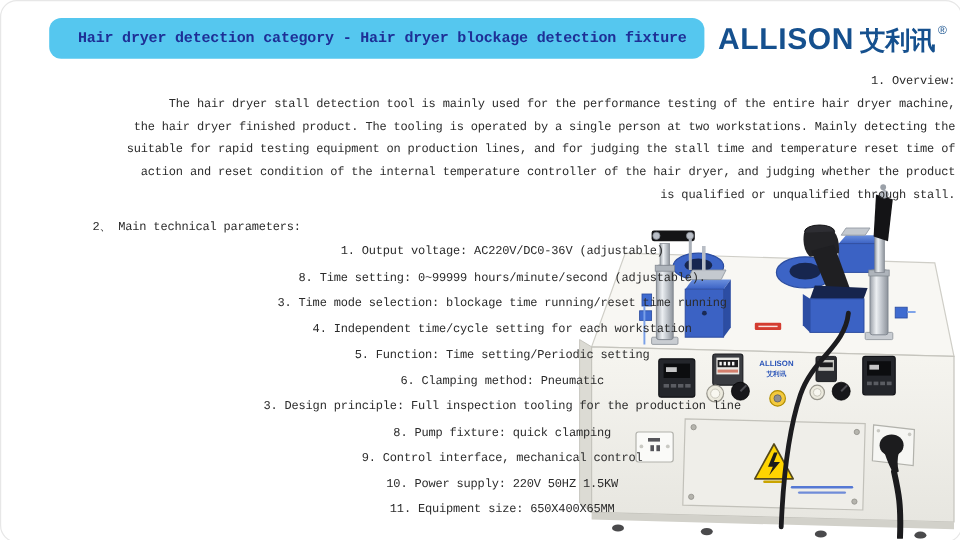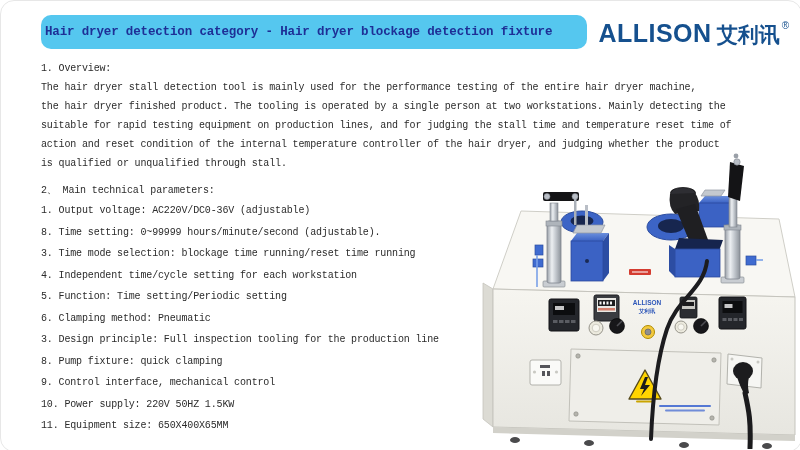--- a/index.html
+++ b/index.html
@@ -5,39 +5,39 @@
   html,body{margin:0;padding:0;background:#ffffff;}
   .page{
     position:relative;width:800px;height:450px;background:#ffffff;
     border:1px solid #e7e7e7;border-radius:14px;overflow:hidden;
     font-family:"Liberation Mono","DejaVu Sans Mono",monospace;
   }
   
   .title-banner{
     position:absolute;left:40px;top:14px;width:546px;height:34px;
     background:#55c7ef;border-radius:10px;
-    display:flex;align-items:center;padding-left:4px;box-sizing:border-box;
+    display:flex;align-items:center;padding-left:24px;box-sizing:border-box;
     color:#1e2f96;font-weight:bold;font-size:12.5px;letter-spacing:-0.15px;
     white-space:nowrap;
   }
   .logo{
     position:absolute;right:12px;top:18px;display:flex;align-items:baseline;
     font-family:"Liberation Sans","DejaVu Sans",sans-serif;color:#15508e;
   }
   .logo .en{font-size:25px;font-weight:800;letter-spacing:0.5px;}
   .logo .cn{font-size:21px;font-weight:700;margin-left:5px;font-family:"DejaVu Sans",sans-serif;}
   .logo .reg{font-size:10px;font-weight:400;position:relative;top:-13px;margin-left:2px;}
   
   .content{
     position:absolute;left:40px;top:58px;width:755px;z-index:2;
     color:#2b2b2b;font-size:10px;letter-spacing:-0.15px;white-space:nowrap;
   }
-  .content .pline{line-height:19px;height:19px;}
-  .content .heading2{line-height:19px;height:19px;margin-top:8px;}
-  .content .param{line-height:21.5px;height:21.5px;}
+  .content .pline{line-height:19px;height:19px;text-align:right;}
+  .content .heading2{line-height:19px;height:19px;margin-top:8px;margin-left:36px;}
+  .content .param{line-height:21.5px;height:21.5px;text-align:center;}
   
   .machine{
     position:absolute;left:478px;top:148px;width:322px;height:300px;z-index:1;
   }
   svg text.panelbrand{font-family:"Liberation Sans",sans-serif;font-weight:bold;fill:#2b55b8;}
 </style>
 </head>
 <body>
 
 <div class="page">

